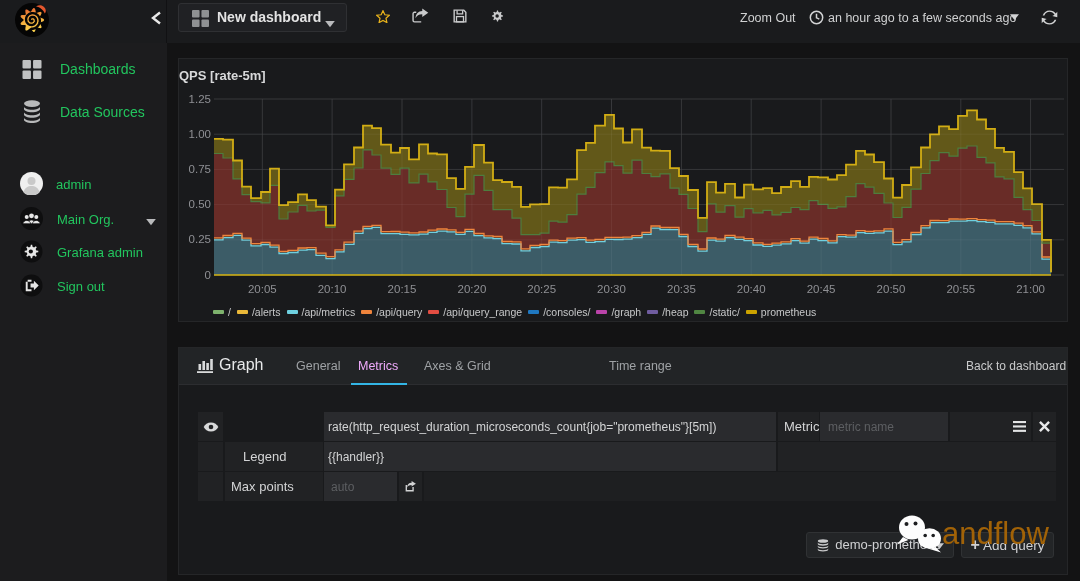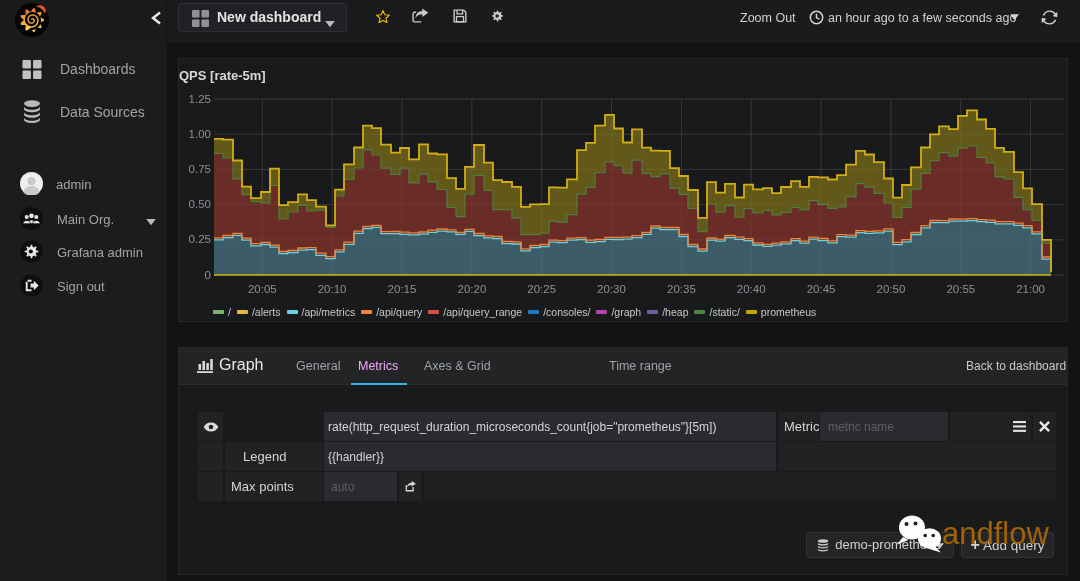--- a/index.html
+++ b/index.html
@@ -1,20 +1,20 @@
 <!DOCTYPE html>
 <html><head><meta charset="utf-8">
 <style>
 * { margin:0; padding:0; box-sizing:border-box; }
 html,body { width:1080px; height:581px; background:#131314; font-family:"Liberation Sans", sans-serif; overflow:hidden; }
 .abs { position:absolute; }
 #navbar { position:absolute; left:0; top:0; width:1080px; height:43px; background:#1a1b1d; }
 #logo { position:absolute; left:0; top:0; width:167px; height:43px; background:#1a1b1d; border-right:1px solid #111113; }
 #sidebar { position:absolute; left:0; top:43px; width:167px; height:538px; background:#1c1c1e; }
-.smitem { position:absolute; left:0; width:167px; height:20px; color:#a3a3a3; font-size:14px; white-space:nowrap; }
+.smitem { position:absolute; left:0; width:167px; height:20px; color:#22c55e; font-size:14px; white-space:nowrap; }
 .navtxt { color:#d0d1d2; font-size:12.5px; }
 #dashbtn { position:absolute; left:178px; top:3px; width:169px; height:29px; background:#202124; border:1px solid #2f3033; border-radius:3px; color:#e3e3e3; font-size:14px; font-weight:700; line-height:27px; }
 #graphpanel { position:absolute; left:178px; top:58px; width:890px; height:264px; background:#191a1c; border:1px solid #252628; }
 .ptitle { position:absolute; top:9px; width:100%; text-align:left; color:#d8d9da; font-size:13px; font-weight:700; }
 .axlab { fill:#8f9094; font-size:11.5px; font-family:"Liberation Sans", sans-serif; }
 #legend { position:absolute; left:34px; top:247px; width:860px; color:#c7c8c9; font-size:10.5px; white-space:nowrap; }
 .litem { margin-right:6px; white-space:nowrap; }
 .ldash { display:inline-block; width:11px; height:4px; border-radius:1px; margin-right:4px; vertical-align:2px; }
 #editor { position:absolute; left:178px; top:347px; width:890px; height:228px; background:#191a1c; border:1px solid #252628; }
 #tabbar { position:absolute; left:0; top:0; width:888px; height:37px; background:#222426; border-bottom:1px solid #2c2d30; }

